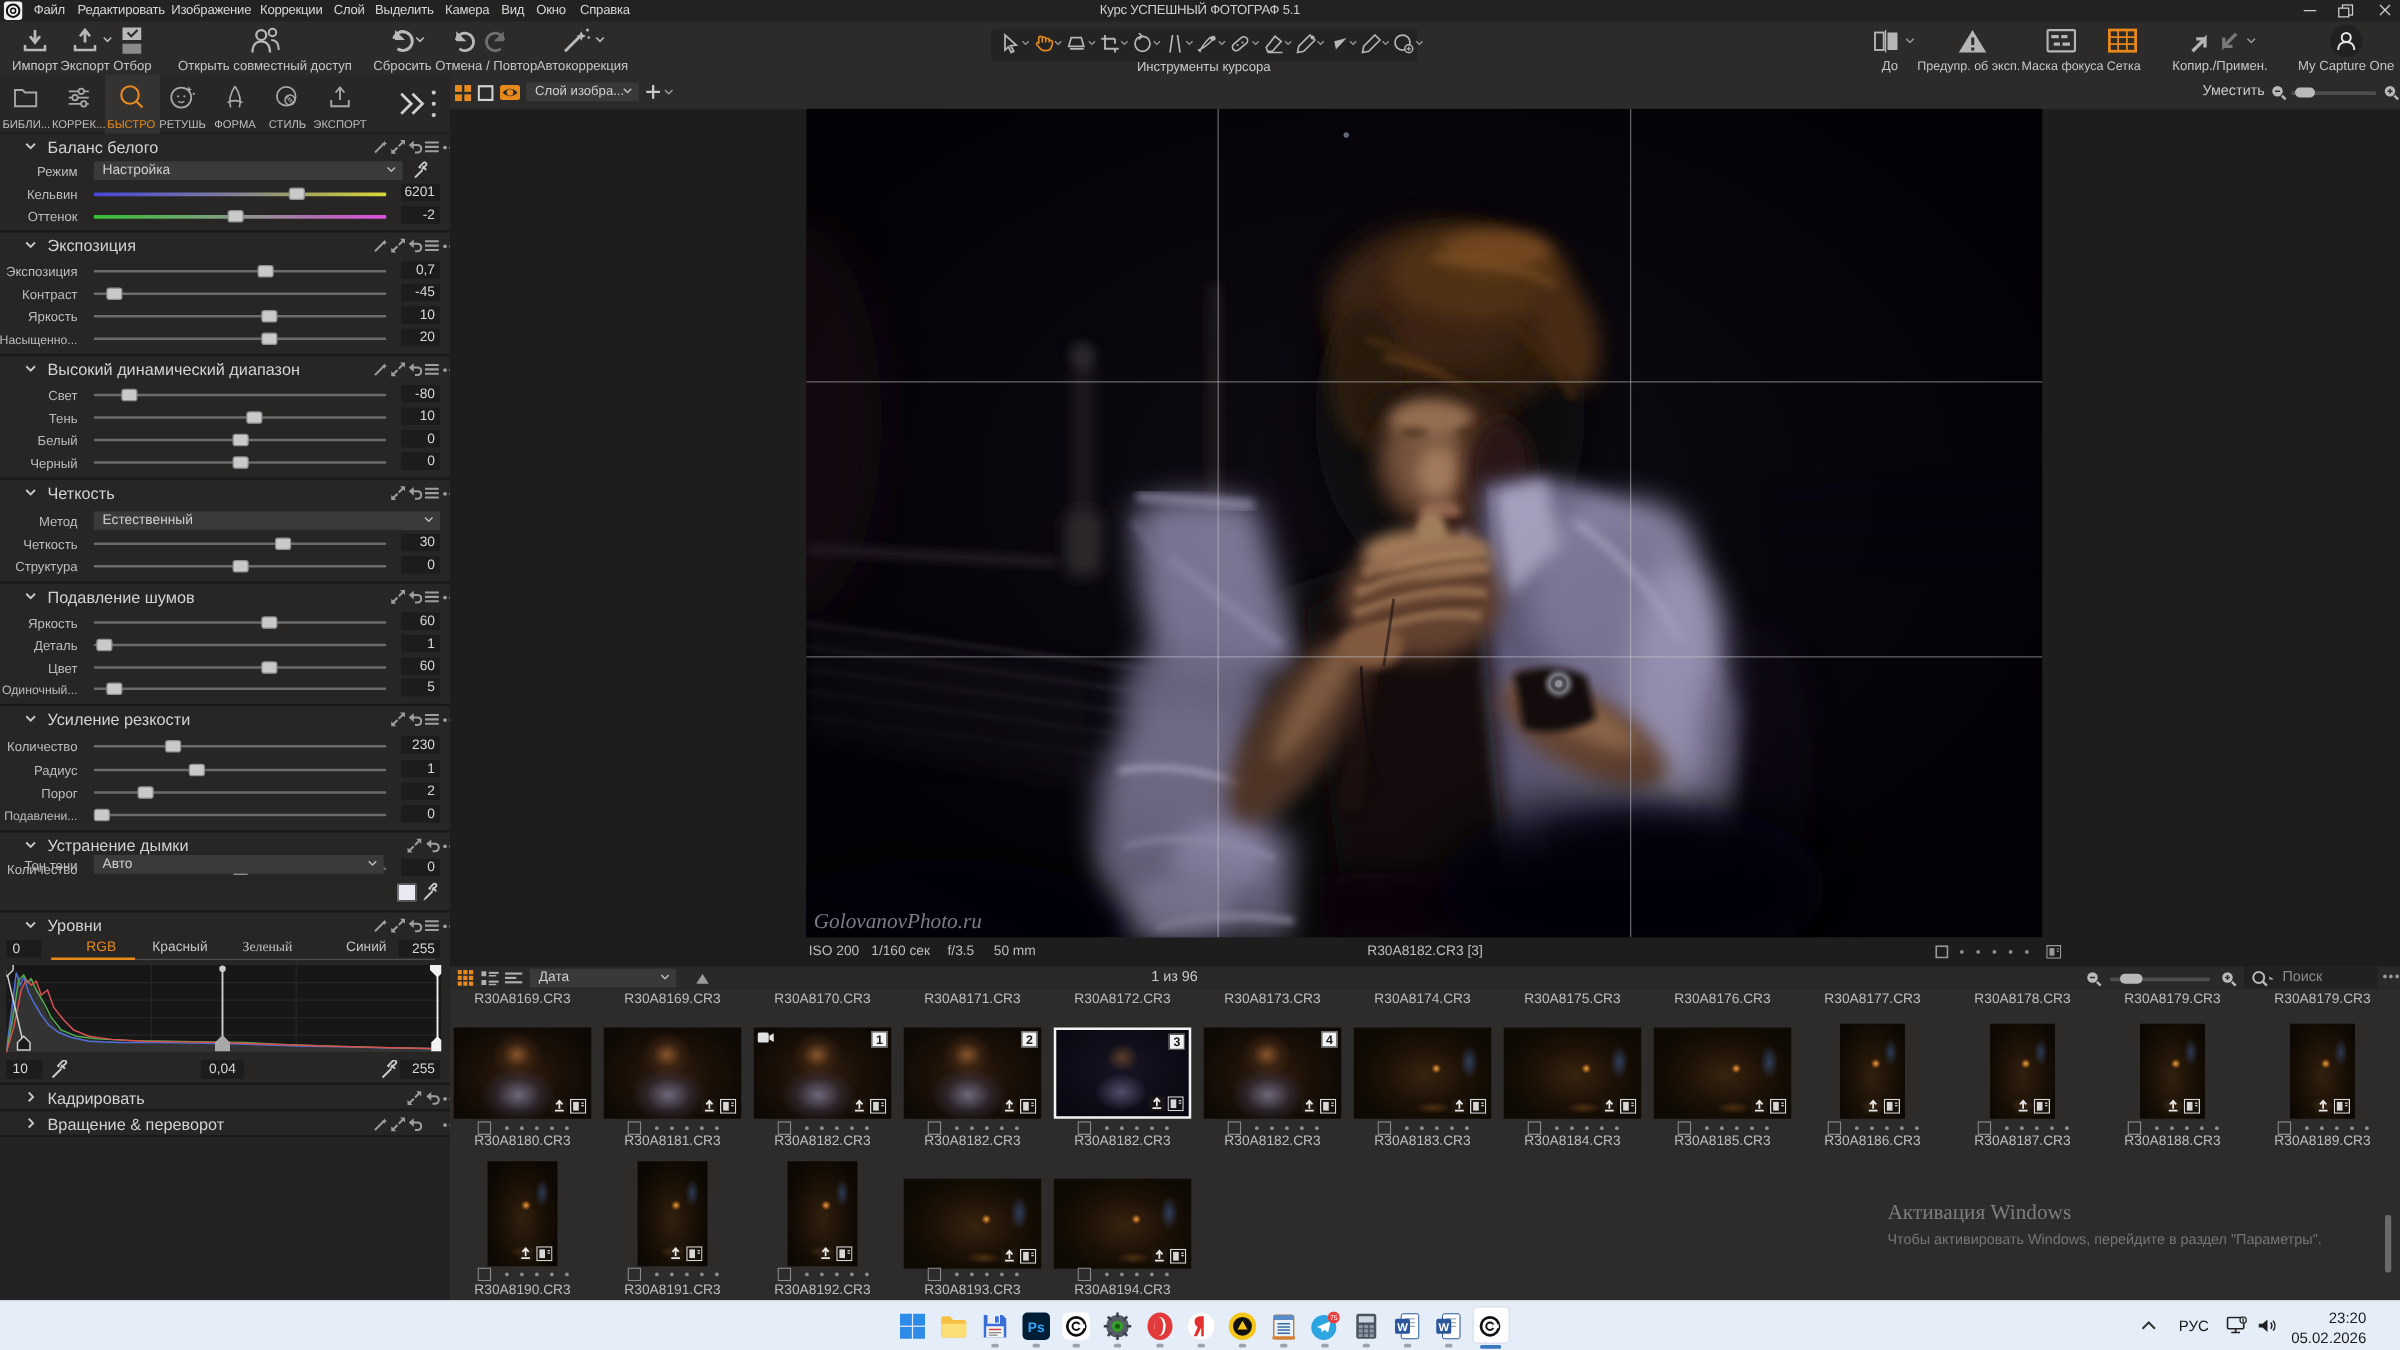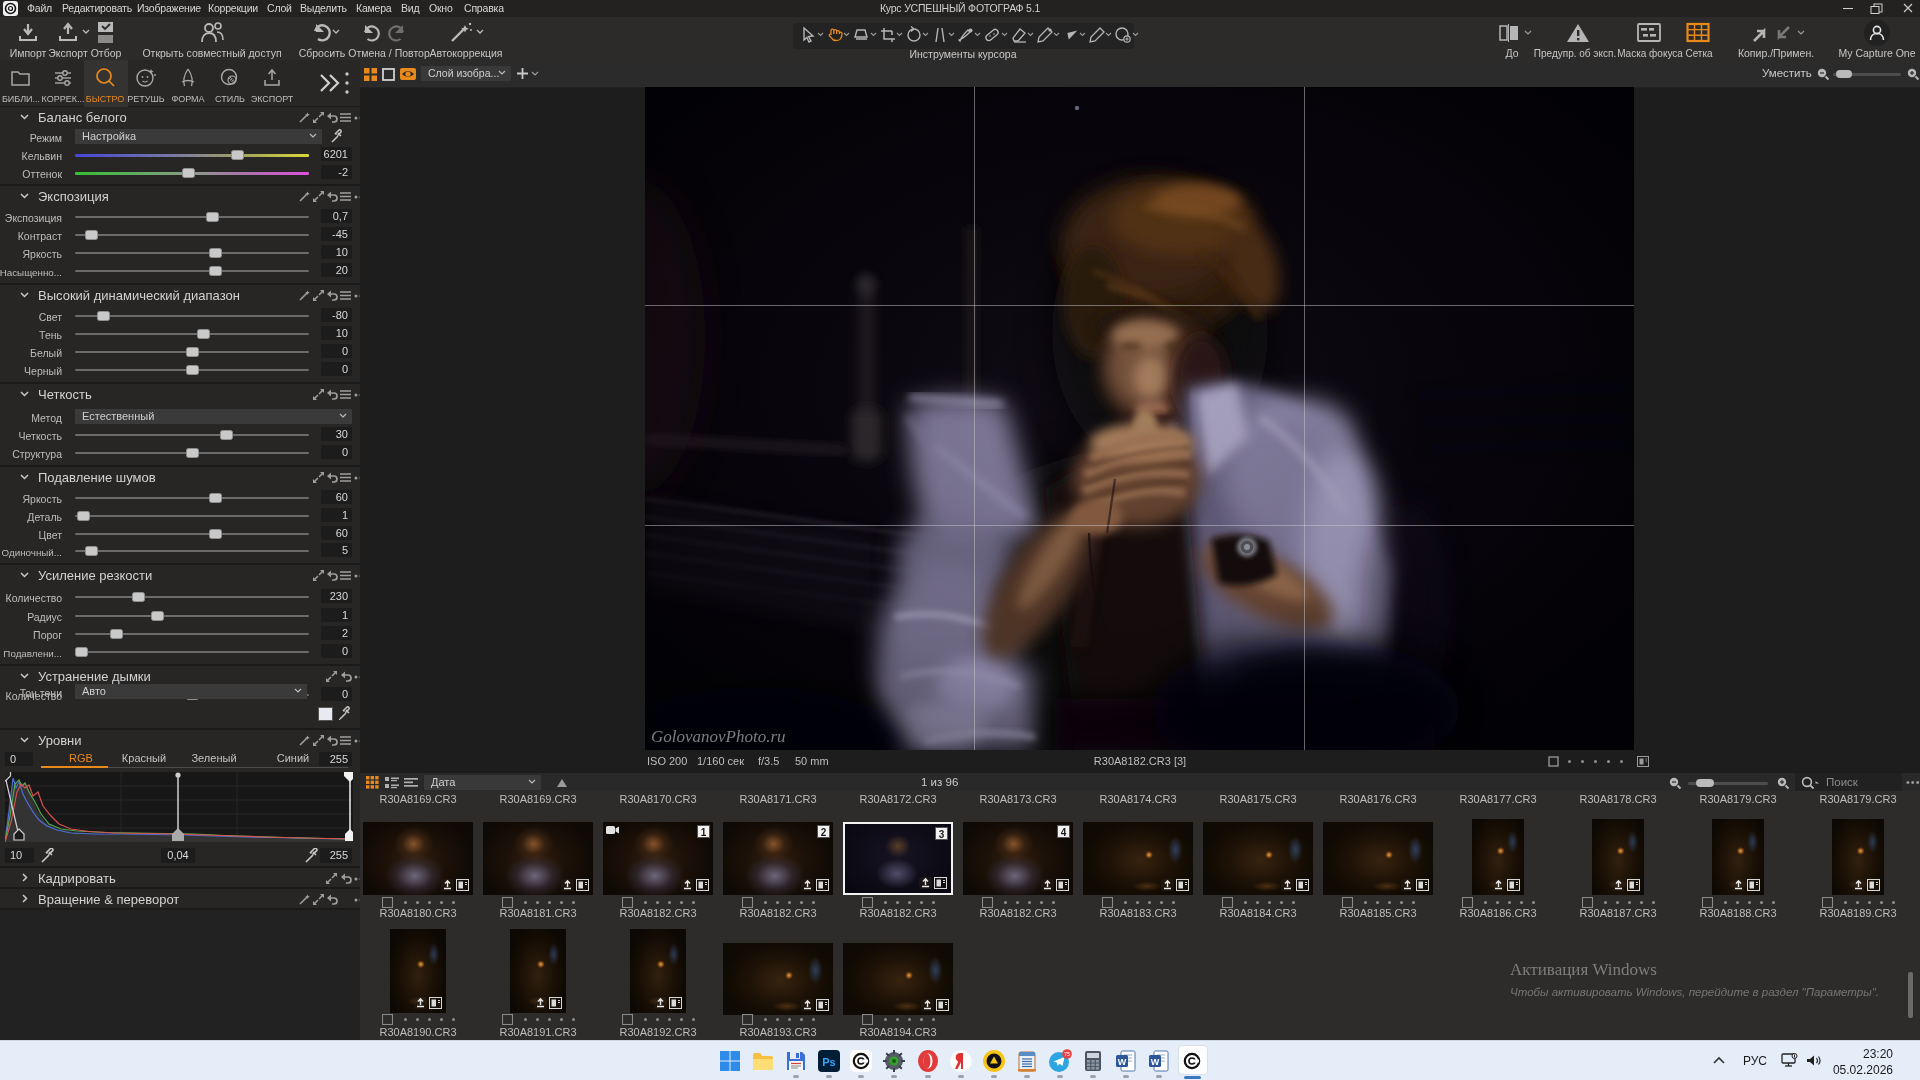--- a/index.html
+++ b/index.html
@@ -692,21 +692,21 @@
             <circle cx="7" cy="4" r="1.5" fill="#9e9e9e"></circle>
             <circle cx="12" cy="4" r="1.5" fill="#9e9e9e"></circle>
           </svg>
         </div>
       </div>
       <div class="abs" style="left:5px;top:692px;width:28px;height:14px;background:#1d1c1c;color:#d8d8d8;font-size:11px;padding:1px 0 0 5px;">0</div>
       <div class="abs" style="left:41px;top:707px;width:307px;height:1px;background:#4c4c4c;"></div>
       <div class="abs" style="left:41px;top:706px;width:67px;height:2px;background:#e8891c;"></div>
       <div class="abs" style="left:81px;top:692px;font-size:11px;color:#e8891c;transform:translateX(-50%);">RGB</div>
       <div class="abs" style="left:144px;top:692px;font-size:11px;color:#c2c2c2;transform:translateX(-50%);">Красный</div>
-      <div class="abs" style="left:214px;top:692px;font-size:11px;color:#c2c2c2;transform:translateX(-50%);">Зеленый</div>
+      <div class="abs" style="left:214px;top:692px;font-size:11px;color:#c2c2c2;transform:translateX(-50%);font-family:Liberation Serif, serif;">Зеленый</div>
       <div class="abs" style="left:283px;top:692px;font-size:11px;color:#c2c2c2;transform:translateX(-50%);padding-left:20px;">Синий</div>
       <div class="abs" style="left:319px;top:692px;width:33px;height:14px;background:#1d1c1c;color:#d8d8d8;font-size:11px;text-align:right;padding:1px 4px 0 0;">255</div>
       <svg class="abs" style="left:5px;top:712px" width="348" height="70" viewBox="0 0 348 70">
         <rect x="0" y="0" width="348" height="70" fill="#181717"></rect>
         <line x1="0" y1="14" x2="348" y2="14" stroke="#262525" stroke-width="1"></line>
         <line x1="0" y1="28" x2="348" y2="28" stroke="#262525" stroke-width="1"></line>
         <line x1="0" y1="42" x2="348" y2="42" stroke="#262525" stroke-width="1"></line>
         <line x1="0" y1="56" x2="348" y2="56" stroke="#262525" stroke-width="1"></line>
         <line x1="116" y1="0" x2="116" y2="70" stroke="#262525" stroke-width="1"></line>
         <line x1="232" y1="0" x2="232" y2="70" stroke="#262525" stroke-width="1"></line>
@@ -1448,21 +1448,21 @@
       <div class="dot" style="left:572px;top:227px"></div>
       <div class="thlbl" style="left:58px;top:235px">R30A8190.CR3</div>
       <div class="thlbl" style="left:178px;top:235px">R30A8191.CR3</div>
       <div class="thlbl" style="left:298px;top:235px">R30A8192.CR3</div>
       <div class="thlbl" style="left:418px;top:235px">R30A8193.CR3</div>
       <div class="thlbl" style="left:538px;top:235px">R30A8194.CR3</div>
       <div class="abs" style="left:1548px;top:181px;width:5px;height:46px;background:#6a6a6a;border-radius:2px;"></div>
     </div>
     <div id="actwnd">
       <div style="font-size:17px;color:#7e7e7e;font-family:Liberation Serif, serif;">Активация Windows</div>
-      <div style="font-size:11.5px;color:#757575;margin-top:6px;font-style:italic;">Чтобы активировать Windows, перейдите в раздел "Параметры".</div>
+      <div style="font-size:11.5px;color:#757575;margin-top:6px;">Чтобы активировать Windows, перейдите в раздел "Параметры".</div>
     </div>
     <div id="taskbar" class="abs">
       <svg class="tbico" style="left:718px" width="24" height="24" viewBox="0 0 24 24">
         <rect x="2" y="2" width="9.5" height="9.5" fill="#2f8be8"></rect>
         <rect x="12.5" y="2" width="9.5" height="9.5" fill="#2f8be8"></rect>
         <rect x="2" y="12.5" width="9.5" height="9.5" fill="#2f8be8"></rect>
         <rect x="12.5" y="12.5" width="9.5" height="9.5" fill="#2f8be8"></rect>
       </svg>
       <svg class="tbico" style="left:751px" width="24" height="24" viewBox="0 0 24 24">
         <path d="M2 6 a2 2 0 0 1 2-2 h5 l2.5 3 H20 a2 2 0 0 1 2 2 v10 a2 2 0 0 1-2 2 H4 a2 2 0 0 1-2-2 Z" fill="#f8c043"></path>

